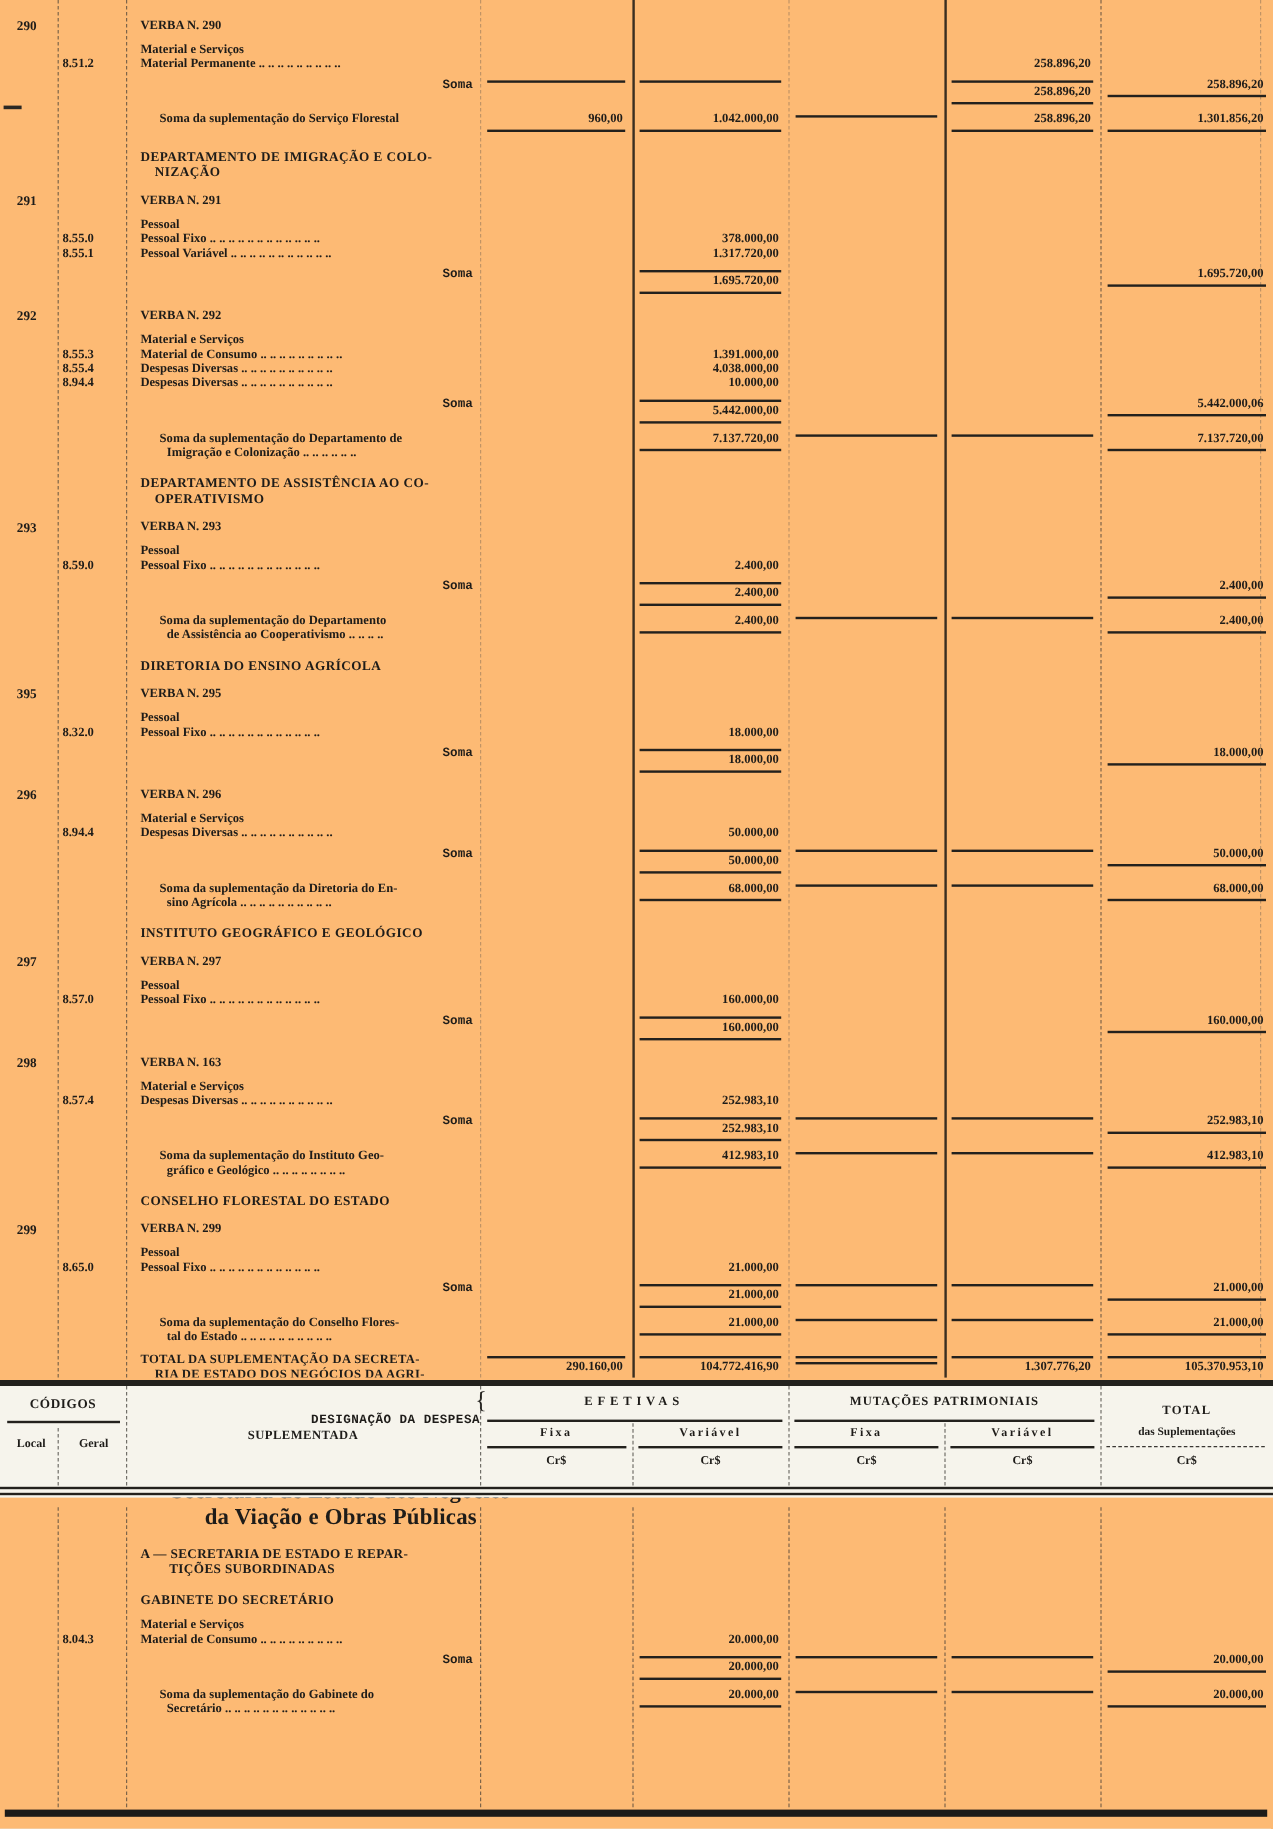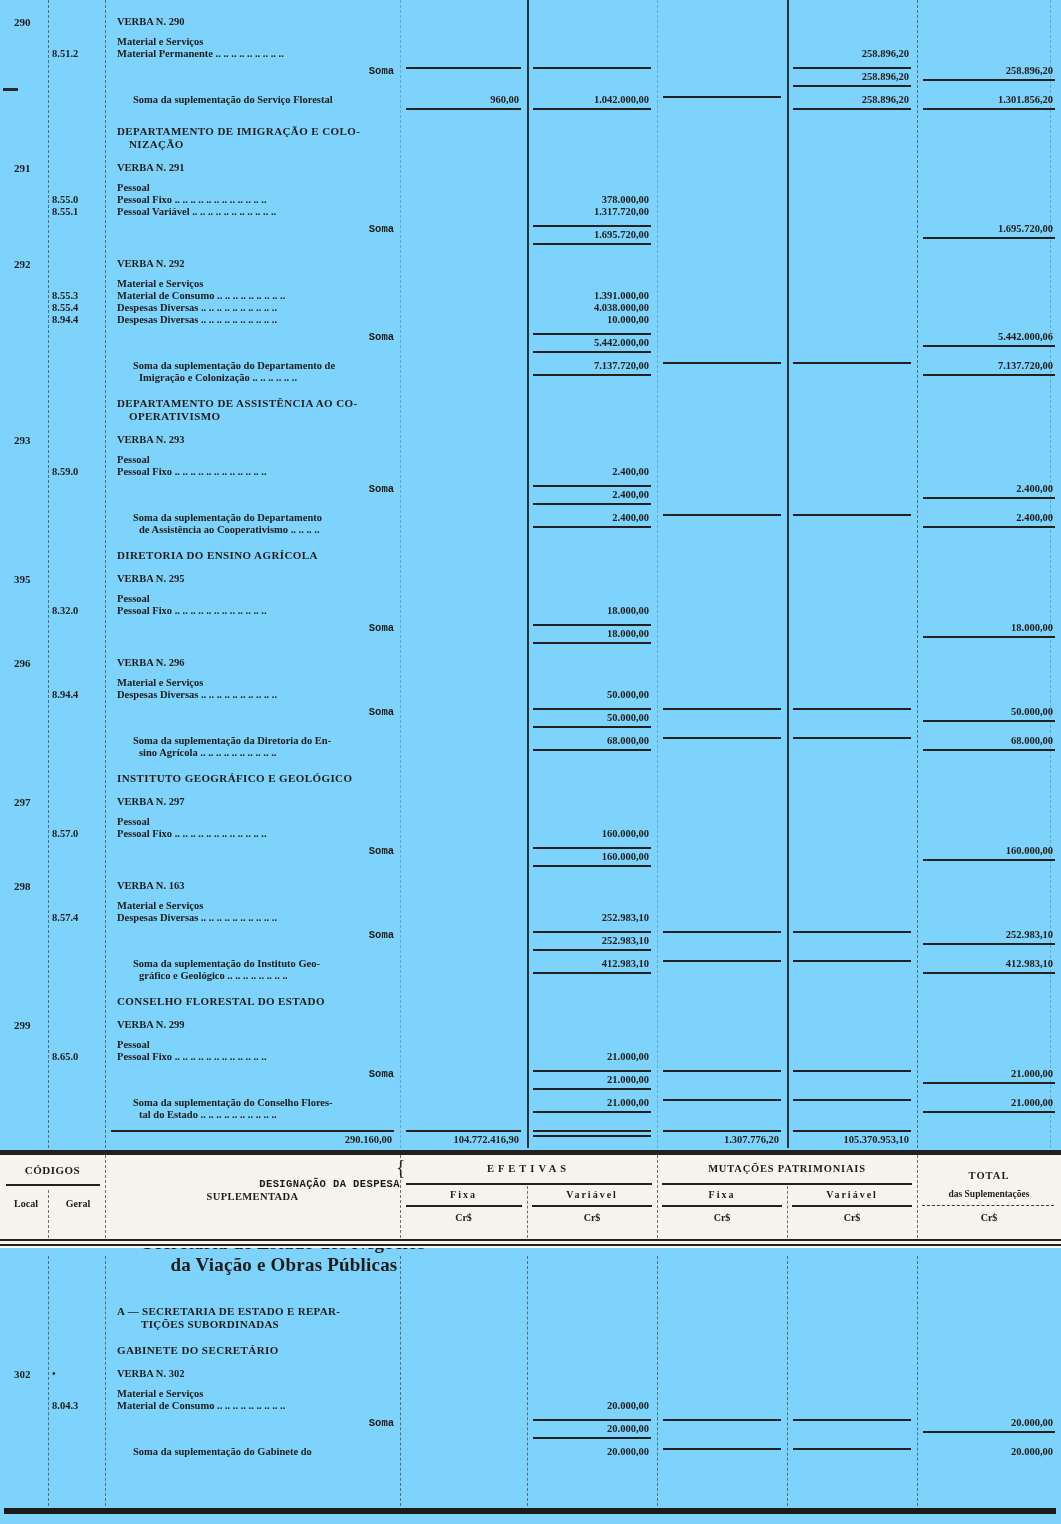--- a/index.html
+++ b/index.html
@@ -1,19 +1,19 @@
 <!DOCTYPE html>
 <html><head>
 <meta charset="utf-8">
 <style>
   html,body{margin:0;padding:0;background:#e8e6e0;}
   .page{
     position:relative;
     width:1061px;height:1524px;
-    background:#7dd3fc;
+    background:#fdba74;
     font-family:"Liberation Serif","DejaVu Serif",serif;
     color:#1e1c19;
     overflow:hidden;
   }
   
   .row{
     display:grid;
     grid-template-columns:48px 57px 295px 127px 130px 130px 130px 144px;
     position:relative;z-index:2;
   }
@@ -41,21 +41,21 @@
   .r-total{margin-top:7px;}
   .r-total .dline{letter-spacing:.3px;}
   .r-parag{margin-top:14px;}
   .r-parag .dline{font-size:11px;letter-spacing:.5px;}
   .r-bigtitle{margin-top:15px;}
   .r-bigtitle .c-desc{overflow:visible;}
   .r-bigtitle .dline{
     font-size:19px;line-height:22px;letter-spacing:.2px;
     width:350px;text-align:center;padding-left:0;margin-left:2px;
   }
-  .r-subhead{margin-top:29px;}
+  .r-subhead{margin-top:13px;}
   .r-subhead .dline{font-size:11px;letter-spacing:.3px;line-height:13px;}
   .r-subhead .cont{padding-left:34px;}
   
   .main{position:absolute;top:0;left:0;width:1061px;height:1148px;overflow:hidden;padding-top:5px;box-sizing:border-box;}
   .bottom{position:absolute;top:1191px;left:0;width:1061px;height:268px;overflow:hidden;}
   
   .vr{position:absolute;width:0;z-index:1;}
   .vr.d{border-left:1px dashed #3a3733;opacity:.65;}
   .vr.s{border-left:2px solid #181613;opacity:.85;}
   .vr.f{border-left:1px dashed #55504a;opacity:.35;}
@@ -846,20 +846,24 @@
           <div class="hr"></div>
         </div>
         <div class="c c-num c-tot">
           <div class="val">21.000,00</div>
           <div class="hr"></div>
         </div>
       </div>
       <div class="row r-total">
         <div class="c c-local"></div>
         <div class="c c-geral"></div>
+        <div class="c c-desc">
+          <div class="dline">TOTAL DA SUPLEMENTAÇÃO DA SECRETA-</div>
+          <div class="dline cont">RIA DE ESTADO DOS NEGÓCIOS DA AGRI-</div>
+        </div>
         <div class="c c-num c-f1">
           <div class="hr"></div>
           <div class="val">290.160,00</div>
         </div>
         <div class="c c-num c-v1">
           <div class="hr"></div>
           <div class="val">104.772.416,90</div>
         </div>
         <div class="c c-num c-f2">
           <div class="hr"></div>
@@ -963,32 +967,20 @@
         <div class="c c-num c-v1"></div>
         <div class="c c-num c-f2"></div>
         <div class="c c-num c-v2"></div>
         <div class="c c-num c-tot"></div>
       </div>
       <div class="row r-section">
         <div class="c c-local"></div>
         <div class="c c-geral"></div>
         <div class="c c-desc">
           <div class="dline">GABINETE DO SECRETÁRIO</div>
-        </div>
-        <div class="c c-num c-f1"></div>
-        <div class="c c-num c-v1"></div>
-        <div class="c c-num c-f2"></div>
-        <div class="c c-num c-v2"></div>
-        <div class="c c-num c-tot"></div>
-      </div>
-      <div class="row r-verba">
-        <div class="c c-local">302</div>
-        <div class="c c-geral">•</div>
-        <div class="c c-desc">
-          <div class="dline">VERBA N. 302</div>
         </div>
         <div class="c c-num c-f1"></div>
         <div class="c c-num c-v1"></div>
         <div class="c c-num c-f2"></div>
         <div class="c c-num c-v2"></div>
         <div class="c c-num c-tot"></div>
       </div>
       <div class="row r-group">
         <div class="c c-local"></div>
         <div class="c c-geral"></div>

